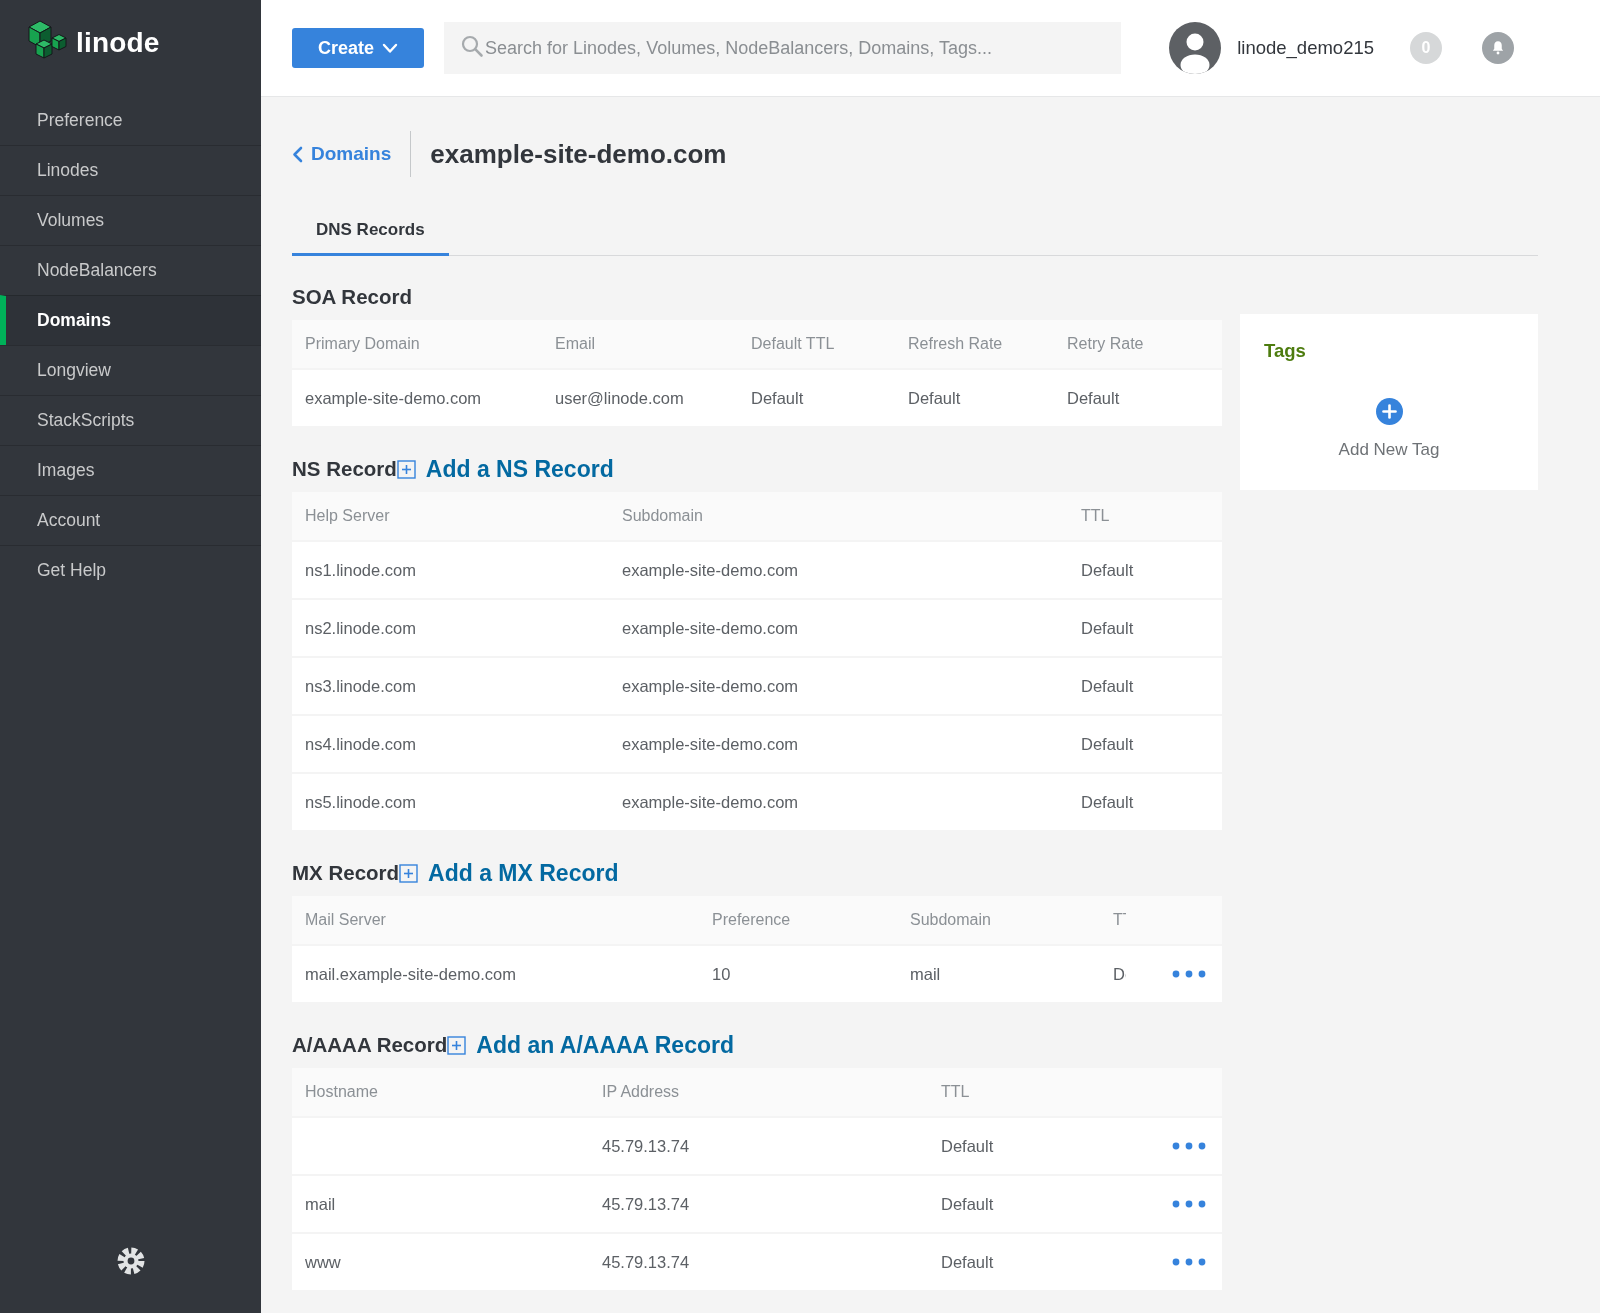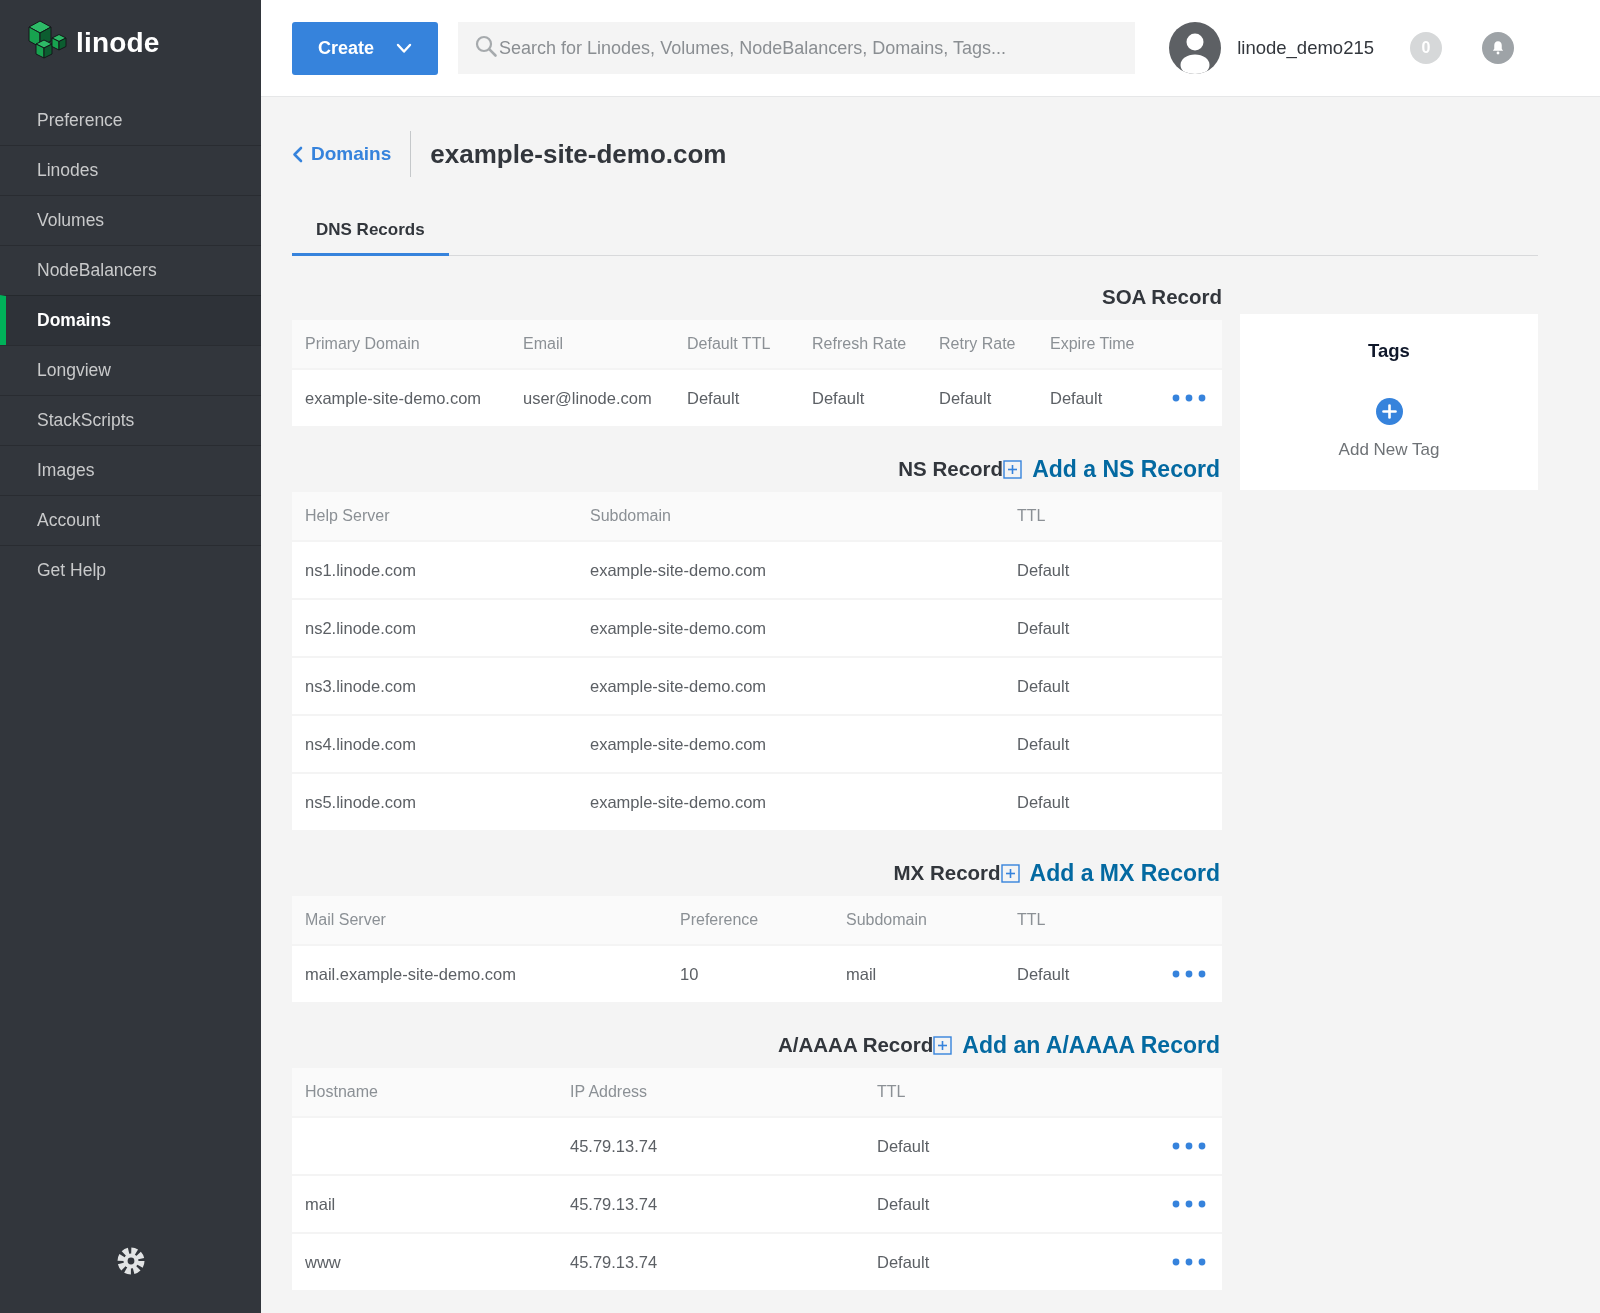--- a/index.html
+++ b/index.html
@@ -37,24 +37,24 @@
 
   
   .page { flex:1; display:flex; flex-direction:column; }
 
   
   .topbar {
     height:97px; background:#fff; border-bottom:1px solid #e6e7e8;
     display:flex; align-items:center; padding:0 86px 0 31px;
   }
   .create-btn {
-    height:53px; padding:0 26px; background:#3683dc; color:#fff;
+    height:40px; padding:0 26px; background:#3683dc; color:#fff;
     border:none; border-radius:3px; font-size:18px; font-weight:600;
     font-family:"Liberation Sans", sans-serif;
-    display:flex; align-items:center; gap:22px; cursor:pointer;
+    display:flex; align-items:center; gap:8px; cursor:pointer;
   }
   .searchbar {
     margin-left:20px; width:677px; height:52px; background:#f4f4f4;
     display:flex; align-items:center; padding:0 16px; gap:0;
   }
   .searchbar input {
     flex:1; border:none; background:transparent; outline:none;
     font-size:18px; color:#32363c; font-family:"Liberation Sans", sans-serif;
   }
   .searchbar input::placeholder { color:#8a8e92; }
@@ -89,43 +89,43 @@
     padding:14px 24px 13px 24px; font-size:17px; font-weight:600; color:#32363c;
     border-bottom:3px solid transparent; margin-bottom:-1px; cursor:pointer;
   }
   .tab.active { border-bottom-color:#3683dc; }
 
   .body-row { display:flex; gap:18px; }
   .main-col { width:930px; flex:0 0 930px; }
   .side-col { flex:1; padding-top:58px; }
 
   .section-head {
-    display:flex; align-items:center; justify-content:flex-end;
+    display:flex; align-items:center; justify-content:flex-start;
     margin-top:28px; height:30px;
   }
   .section-head:first-child { margin-top:26px; }
   .section-title { font-size:20.5px; font-weight:700; color:#32363c; }
   .add-link { display:flex; align-items:center; gap:10px; cursor:pointer; padding-right:2px; }
   .add-link span { color:#0369a1; font-size:23px; font-weight:700; }
 
   .table { margin-top:8px; background:#fff; }
-  .trow { display:grid; align-items:center; }
+  .trow { display:grid; align-items:center;gap:32px; }
   .thead { background:#fafafa; height:48px; }
   .tdata { height:58px; border-top:2px solid #f4f4f4; background:#fff; }
   .cell { padding-left:13px; font-size:16.5px; color:#5c6065; overflow:hidden; white-space:nowrap; }
   .thead .cell { color:#8b9095; font-size:16px; }
   .cell.actions { display:flex; justify-content:flex-end; padding-right:16px; cursor:pointer; }
   .cols-soa { grid-template-columns:218px 164px 125px 127px 111px 1fr 64px; }
   .cols-ns  { grid-template-columns:285px 427px 1fr; }
   .cols-mx  { grid-template-columns:375px 166px 171px 1fr 64px; }
   .cols-a   { grid-template-columns:265px 307px 1fr 64px; }
 
   
   .tags-card { background:#fff; padding:26px 24px 30px 24px; }
-  .tags-title { font-size:18.5px; font-weight:700; color:#0f172a;text-align:center; }
+  .tags-title { font-size:18.5px; font-weight:700; color:#4d7c0f; }
   .add-tag-row { margin-top:36px; display:flex; align-items:center; gap:15px; cursor:pointer;flex-direction:column; }
   .add-tag-row span { font-size:17px; color:#6e7276; }
 </style>
 </head>
 <body>
 
 <div class="app">
 
   <aside class="sidebar">
     <div class="logo">

